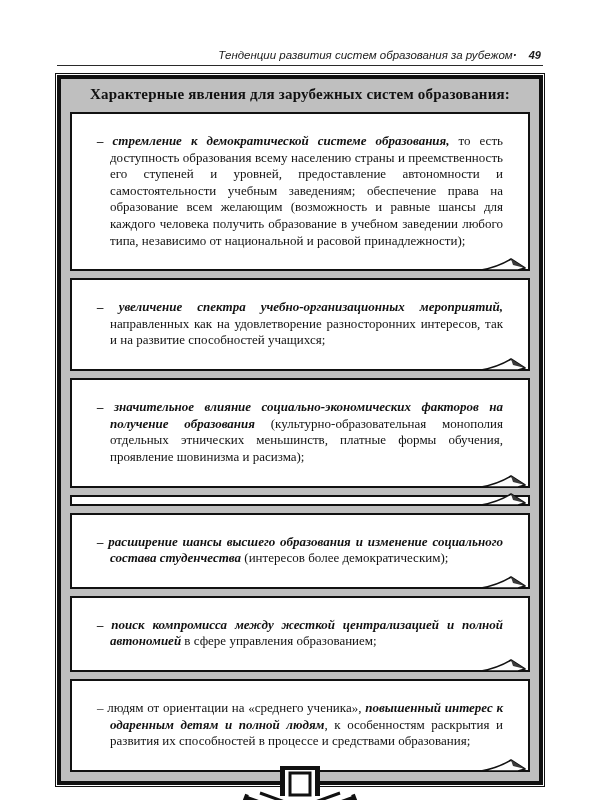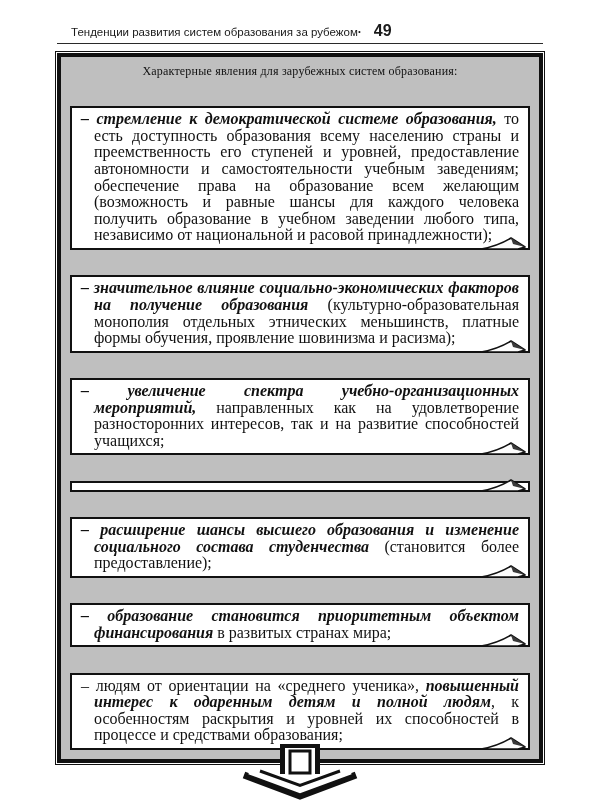--- a/index.html
+++ b/index.html
@@ -8,50 +8,50 @@
     --box-bg:#ffffff;
   }
   *{box-sizing:border-box;}
   html,body{margin:0;padding:0;}
   body{
     width:600px;height:800px;overflow:hidden;background:#fff;
     font-family:"Liberation Serif", serif;color:#111;
   }
   .content{margin:0 57px;width:486px;}
   .page-header{
-    display:flex;justify-content:flex-start;align-items:baseline;
+    display:flex;justify-content:flex-end;align-items:baseline;
     font-family:"Liberation Sans", sans-serif;font-size:11.5px;
-    padding:22px 2px 3px 14px;color:#1a1a1a;
+    padding:9px 2px 3px 14px;color:#1a1a1a;font-style:italic;
   }
   .header-right{display:flex;align-items:baseline;gap:12px;}
   .dot{font-weight:bold;font-size:12px;}
-  .page-num{font-weight:bold;font-size:16px;}
+  .page-num{font-weight:bold;font-size:11px;margin-top:40px;}
   .header-rule{border-top:1.5px solid #2a2a2a;margin:0 0 9px 0;}
   .diagram{position:relative;}
   .board{
     background:var(--board-bg);
     border:4px solid var(--ink);
     outline:1px solid var(--ink);
     outline-offset:1px;
     height:710px;
     display:flex;flex-direction:column;justify-content:space-between;
     padding:4px 9px 9px;
   }
   .board-title{
-    text-align:center;font-weight:normal;font-size:12px;
+    text-align:center;font-weight:bold;font-size:15px;
     padding:3px 0 2px;letter-spacing:.2px;
   }
   .item{
     position:relative;background:var(--box-bg);
     border:2px solid var(--ink);
     padding:3px 9px 4px;
   }
   .item p{
-    margin:0;padding-left:13px;text-indent:-13px;
-    text-align:justify;font-size:16px;line-height:16.6px;
+    margin:16px;padding-left:13px;text-indent:-13px;
+    text-align:justify;font-size:13px;line-height:16.6px;
   }
   .em{font-weight:bold;font-style:italic;}
   .curl{position:absolute;right:2px;bottom:-2px;}
   .arrow{
     position:absolute;left:50%;top:100%;
     transform:translateX(-50%);margin-top:-19px;
   }
 </style>
 </head>
 <body>
@@ -75,62 +75,62 @@
 
   <div class="item">
     <p><span class="em">– </span><span class="em">стремление к демократической системе образования,</span><span> то есть доступность образования всему населению страны и преемственность его ступеней и уровней, предоставление автономности и самостоятельности учебным заведениям; обеспечение права на образование всем желающим (возможность и равные шансы для каждого человека получить образование в учебном заведении любого типа, независимо от национальной и расовой принадлежности);</span></p>
     <svg class="curl" width="46" height="15" viewBox="0 0 46 15" aria-hidden="true">
       <path d="M1 14 Q18 11 31 3 L45 12 L38 14 Z" fill="#fdfdfd" stroke="#111" stroke-width="1.6" stroke-linejoin="round"></path>
       <path d="M31 3 L45 12 L33 9 Z" fill="#3a3a3a"></path>
     </svg>
   </div>
 
   <div class="item">
-    <p><span class="em">– </span><span class="em">значительное влияние социально-экономических факторов на получение образования</span><span> (культурно-образовательная монополия отдельных этнических меньшинств, платные формы обучения, проявление шовинизма и расизма);</span></p>
+    <p><span class="em">– </span><span class="em">увеличение спектра учебно-организационных мероприятий,</span><span> направленных как на удовлетворение разносторонних интересов, так и на развитие способностей учащихся;</span></p>
     <svg class="curl" width="46" height="15" viewBox="0 0 46 15" aria-hidden="true">
       <path d="M1 14 Q18 11 31 3 L45 12 L38 14 Z" fill="#fdfdfd" stroke="#111" stroke-width="1.6" stroke-linejoin="round"></path>
       <path d="M31 3 L45 12 L33 9 Z" fill="#3a3a3a"></path>
     </svg>
   </div>
 
   <div class="item">
-    <p><span class="em">– </span><span class="em">увеличение спектра учебно-организационных мероприятий,</span><span> направленных как на удовлетворение разносторонних интересов, так и на развитие способностей учащихся;</span></p>
+    <p><span class="em">– </span><span class="em">значительное влияние социально-экономических факторов на получение образования</span><span> (культурно-образовательная монополия отдельных этнических меньшинств, платные формы обучения, проявление шовинизма и расизма);</span></p>
     <svg class="curl" width="46" height="15" viewBox="0 0 46 15" aria-hidden="true">
       <path d="M1 14 Q18 11 31 3 L45 12 L38 14 Z" fill="#fdfdfd" stroke="#111" stroke-width="1.6" stroke-linejoin="round"></path>
       <path d="M31 3 L45 12 L33 9 Z" fill="#3a3a3a"></path>
     </svg>
   </div>
 
   <div class="item">
     <svg class="curl" width="46" height="15" viewBox="0 0 46 15" aria-hidden="true">
       <path d="M1 14 Q18 11 31 3 L45 12 L38 14 Z" fill="#fdfdfd" stroke="#111" stroke-width="1.6" stroke-linejoin="round"></path>
       <path d="M31 3 L45 12 L33 9 Z" fill="#3a3a3a"></path>
     </svg>
   </div>
 
   <div class="item">
-    <p><span class="em">– </span><span class="em">расширение шансы высшего образования и изменение социального состава студенчества</span><span> (становится более предоставление);</span></p>
+    <p><span class="em">– </span><span class="em">расширение шансы высшего образования и изменение социального состава студенчества</span><span> (интересов более демократическим);</span></p>
+    <svg class="curl" width="46" height="15" viewBox="0 0 46 15" aria-hidden="true">
+      <path d="M1 14 Q18 11 31 3 L45 12 L38 14 Z" fill="#fdfdfd" stroke="#111" stroke-width="1.6" stroke-linejoin="round"></path>
+      <path d="M31 3 L45 12 L33 9 Z" fill="#3a3a3a"></path>
+    </svg>
+  </div>
+
+  <div class="item">
+    <p><span class="em">– </span><span class="em">поиск компромисса между жесткой централизацией и полной автономией</span><span> в сфере управления образованием;</span></p>
     <svg class="curl" width="46" height="15" viewBox="0 0 46 15" aria-hidden="true">
       <path d="M1 14 Q18 11 31 3 L45 12 L38 14 Z" fill="#fdfdfd" stroke="#111" stroke-width="1.6" stroke-linejoin="round"></path>
       <path d="M31 3 L45 12 L33 9 Z" fill="#3a3a3a"></path>
     </svg>
   </div>
 
 
-  <div class="item">
-    <p><span class="em">– </span><span class="em">образование становится приоритетным объектом финансирования</span><span> в развитых странах мира;</span></p>
-    <svg class="curl" width="46" height="15" viewBox="0 0 46 15" aria-hidden="true">
-      <path d="M1 14 Q18 11 31 3 L45 12 L38 14 Z" fill="#fdfdfd" stroke="#111" stroke-width="1.6" stroke-linejoin="round"></path>
-      <path d="M31 3 L45 12 L33 9 Z" fill="#3a3a3a"></path>
-    </svg>
-  </div>
-
 
   <div class="item">
-    <p><span class="">– </span><span>людям от ориентации на «среднего ученика», </span><span class="em">повышенный интерес к одаренным детям и полной людям</span><span>, к особенностям раскрытия и уровней их способностей в процессе и средствами образования;</span></p>
+    <p><span class="">– </span><span>людям от ориентации на «среднего ученика», </span><span class="em">повышенный интерес к одаренным детям и полной людям</span><span>, к особенностям раскрытия и развития их способностей в процессе и средствами образования;</span></p>
     <svg class="curl" width="46" height="15" viewBox="0 0 46 15" aria-hidden="true">
       <path d="M1 14 Q18 11 31 3 L45 12 L38 14 Z" fill="#fdfdfd" stroke="#111" stroke-width="1.6" stroke-linejoin="round"></path>
       <path d="M31 3 L45 12 L33 9 Z" fill="#3a3a3a"></path>
     </svg>
   </div>
 
 </div>
 
       <svg class="arrow" width="124" height="58" viewBox="0 0 124 58" aria-hidden="true">
         <rect x="42" y="0" width="40" height="30" fill="#111"></rect>

